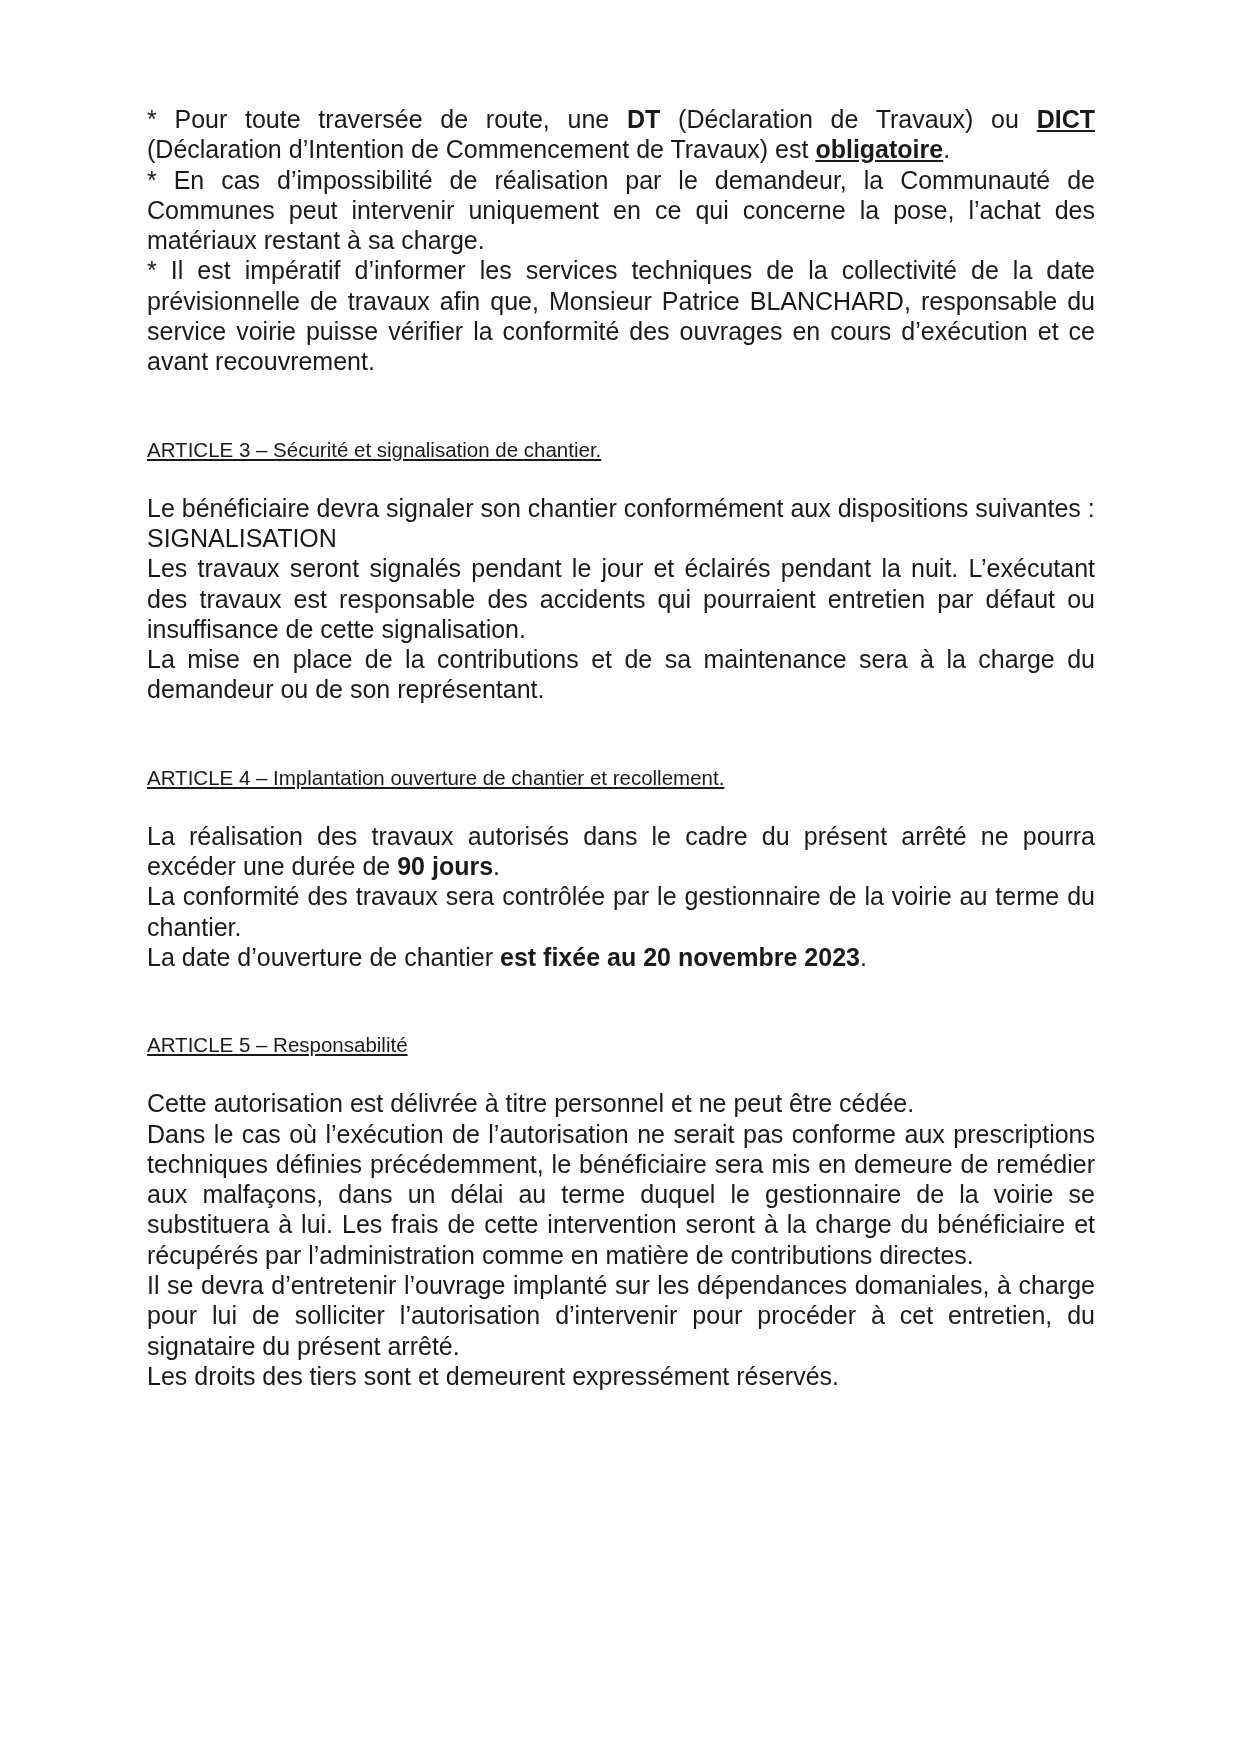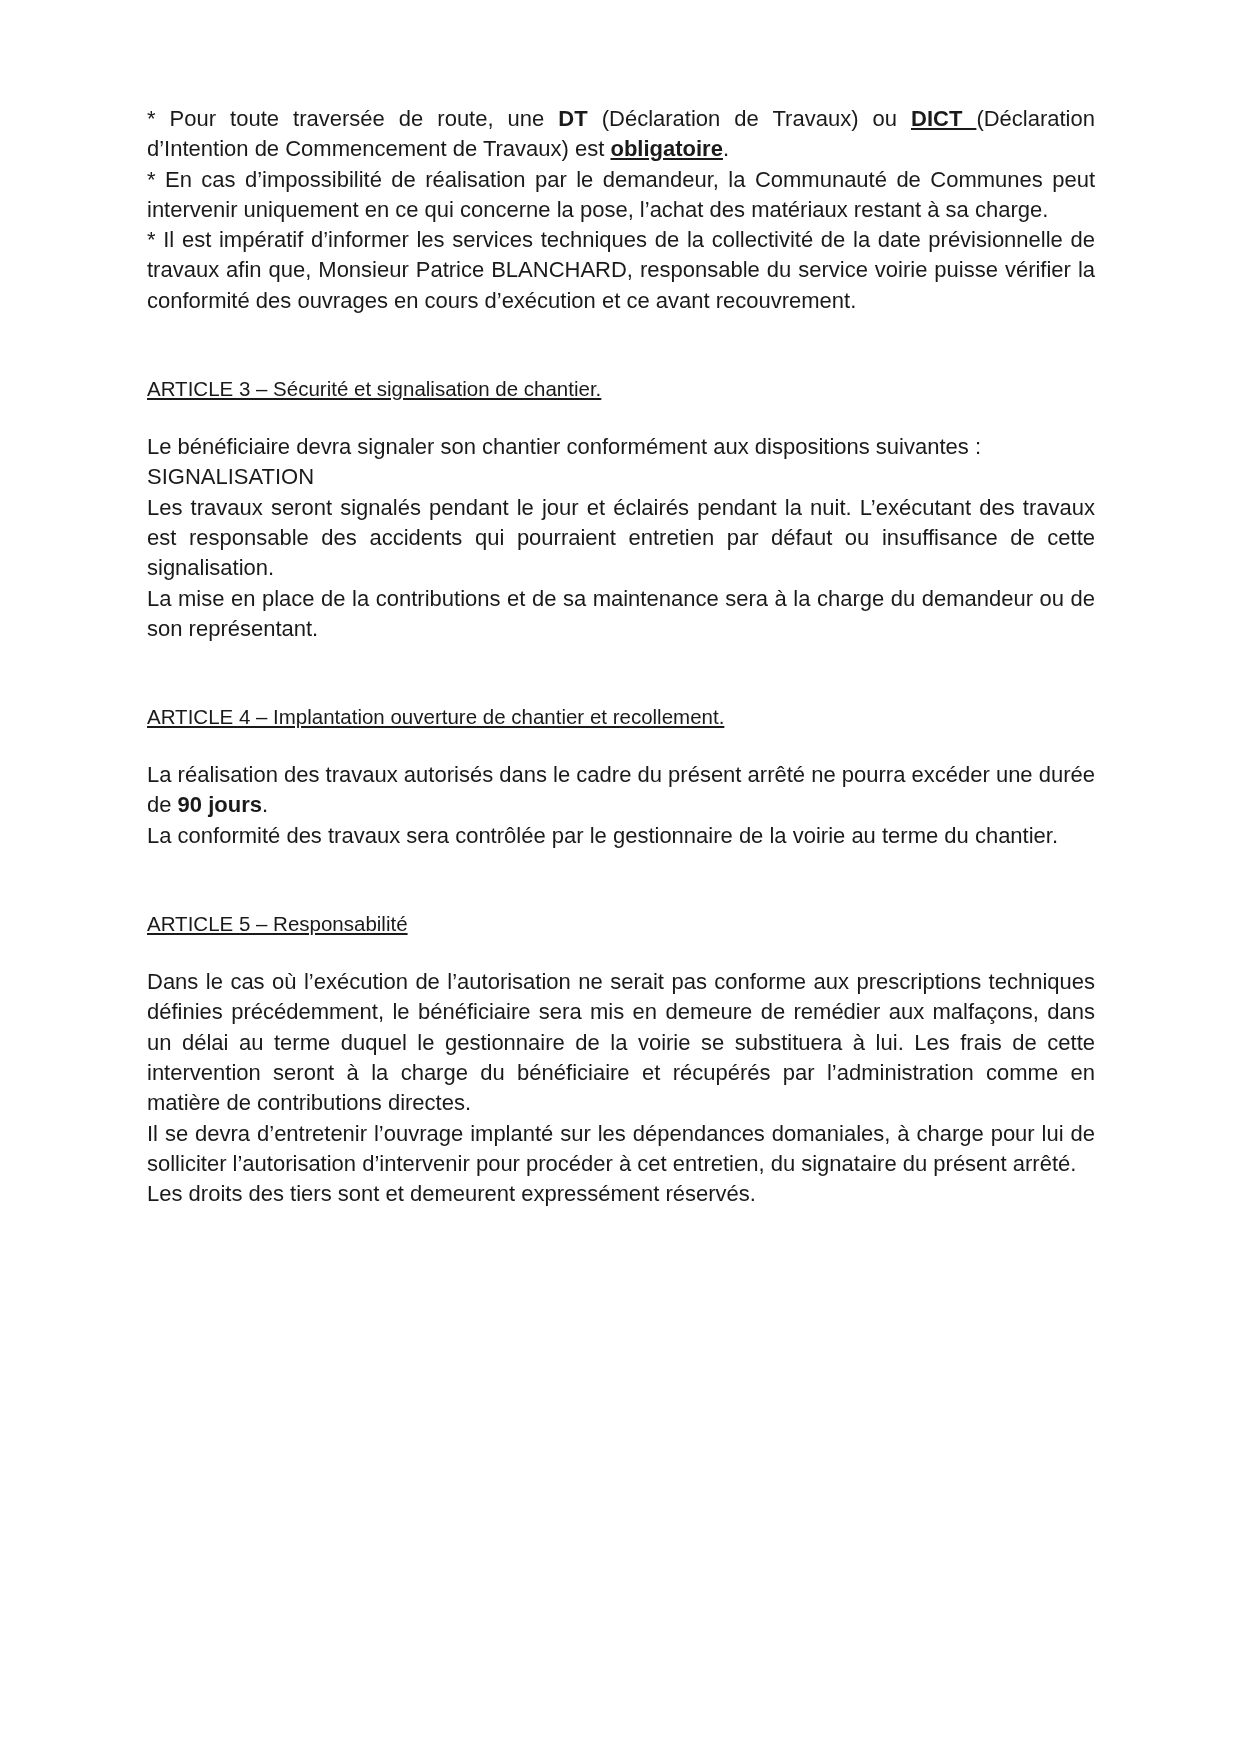--- a/index.html
+++ b/index.html
@@ -1,19 +1,19 @@
 <!DOCTYPE html>
 <html><head>
 <meta charset="utf-8">
 <style>
   html, body { margin:0; padding:0; background:#ffffff; }
   body { width:1240px; height:1754px; position:relative; overflow:hidden;
          font-family:"Liberation Sans", sans-serif; color:#1a1a1a; }
   .page { position:absolute; left:147px; top:104px; width:948px; }
-  .p { font-size:22px; line-height:30.3px; margin:0; }
+  .p { font-size:25px; line-height:30.3px; margin:0; }
   .just { text-align:justify; text-align-last:left; }
   .heading { font-size:20.5px; line-height:30px; font-weight:normal; text-decoration:underline; margin:0; }
   .bu { font-weight:bold; text-decoration:underline; }
   b { font-weight:bold; }
   .gap-lg { height:60px; }
   .gap-md { height:30px; }
 </style>
 </head>
 <body>
 
@@ -38,25 +38,29 @@
 
   <div class="gap-lg" style="height:58px;"></div>
 
   <section>
     <h2 class="heading">ARTICLE 4 – Implantation ouverture de chantier et recollement.</h2>
     <div class="gap-md" style="height:28px;"></div>
     <p class="p just">
       <span>La réalisation des travaux autorisés dans le cadre du présent arrêté ne pourra excéder une durée de </span><b>90 jours</b><span>.</span>
     </p>
     <p class="p just">La conformité des travaux sera contrôlée par le gestionnaire de la voirie au terme du chantier.</p>
+    <p class="p">
+      <span>La date d’ouverture de chantier </span><b>est fixée au 20 novembre 2023</b><span>.</span>
+    </p>
   </section>
 
   <div class="gap-lg" style="height:58px;"></div>
 
   <section>
     <h2 class="heading">ARTICLE 5 – Responsabilité</h2>
     <div class="gap-md" style="height:28px;"></div>
+    <p class="p">Cette autorisation est délivrée à titre personnel et ne peut être cédée.</p>
     <p class="p just">Dans le cas où l’exécution de l’autorisation ne serait pas conforme aux prescriptions techniques définies précédemment, le bénéficiaire sera mis en demeure de remédier aux malfaçons, dans un délai au terme duquel le gestionnaire de la voirie se substituera à lui. Les frais de cette intervention seront à la charge du bénéficiaire et récupérés par l’administration comme en matière de contributions directes.</p>
     <p class="p just">Il se devra d’entretenir l’ouvrage implanté sur les dépendances domaniales, à charge pour lui de solliciter l’autorisation d’intervenir pour procéder à cet entretien, du signataire du présent arrêté.</p>
     <p class="p">Les droits des tiers sont et demeurent expressément réservés.</p>
   </section>
 
 </div>
 
 </body></html>

